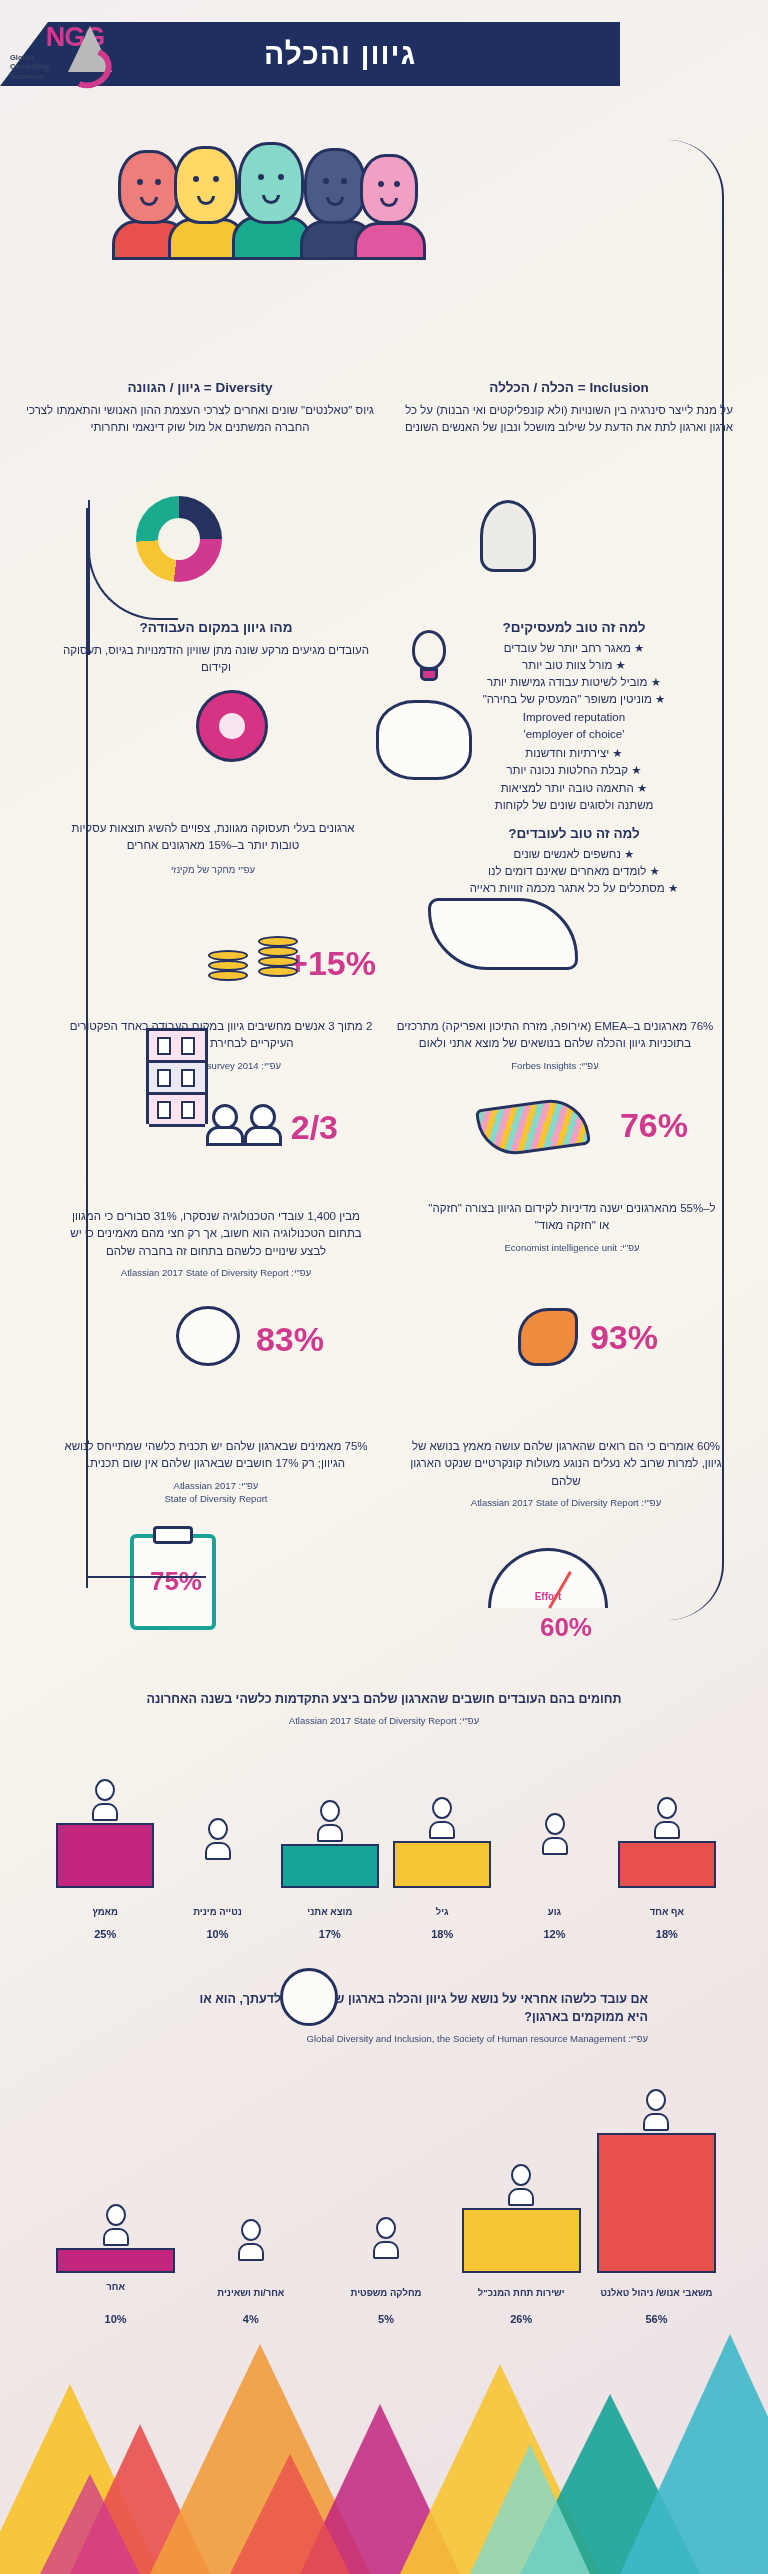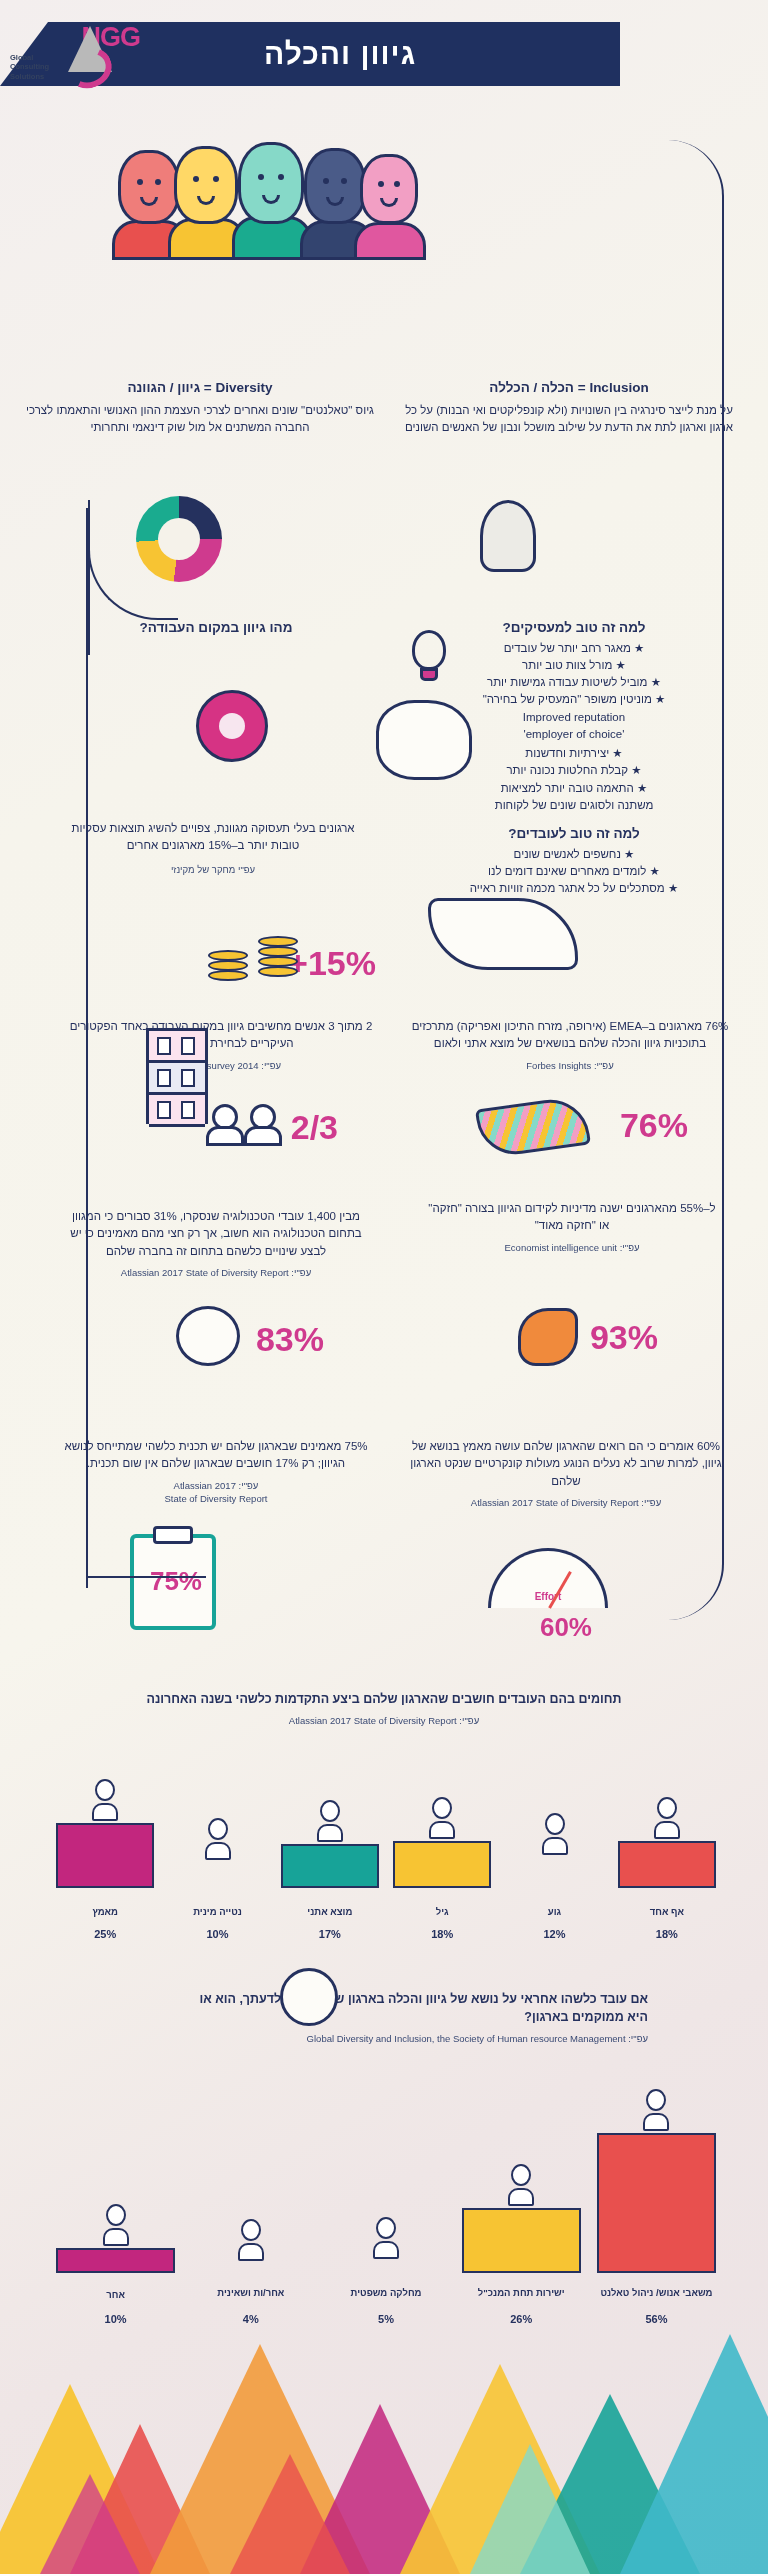--- a/index.html
+++ b/index.html
@@ -17,21 +17,21 @@
     position:absolute; top:22px; left:0; width:620px; height:64px;
     background:#1f3060;
     clip-path:polygon(48px 0, 620px 0, 620px 64px, 0 64px);
     display:flex; align-items:center; justify-content:center;
   }
   .header-title {
     color:#ffffff; font-size:30px; font-weight:bold; letter-spacing:1px;
     padding-left:60px;
   }
   .logo-box { position:absolute; top:24px; left:10px; width:130px; height:74px; }
-  .logo-ngg { font-size:27px; font-weight:bold; color:#cf3a8e; letter-spacing:-1px; line-height:1; direction:ltr; text-align:right;}
+  .logo-ngg { font-size:27px; font-weight:bold; color:#cf3a8e; letter-spacing:-1px; line-height:1; direction:ltr; text-align:center;}
   .logo-sub { font-size:7.5px; font-weight:bold; color:#33415f; line-height:1.25; direction:ltr; text-align:left; margin-top:2px;}
   .logo-tri { position:absolute; top:2px; left:58px; width:0;height:0;
      border-left:22px solid transparent; border-right:22px solid transparent;
      border-bottom:46px solid #b9b9b9; }
   .logo-swoosh { position:absolute; top:24px; left:56px; width:46px; height:40px;
      border:6px solid #cf3a8e; border-radius:50%;
      border-top-color:transparent; border-left-color:transparent; transform:rotate(-20deg); }
 
   
   .sec { position:absolute; }
@@ -193,20 +193,21 @@
 
 <div class="spine" style="top:505px; left:88px; width:70px; height:150px; border-right:none; border-top:none; border-bottom:none; border-radius:0;"></div>
 <div class="spine" style="top:500px; left:88px; width:90px; height:120px; border-top:none; border-right:none; border-radius:0 0 0 70px;"></div>
 
 <div class="donut" style="top:496px; left:136px;"></div>
 
 <div class="sec" style="top:500px; right:232px; width:56px; height:72px; border:3px solid #25315e; border-radius:50% 50% 14px 14px; background:#ecebe6;"></div>
 
 <div class="sec" style="top:618px; right:392px; width:320px;">
   <div class="ttl ctr">מהו גיוון במקום העבודה?</div>
+  <div class="bdy ctr" style="margin-top:4px;">העובדים מגיעים מרקע שונה מתן שוויון הזדמנויות בגיוס, תעסוקה וקידום</div>
 </div>
 <div class="pinkpie" style="top:690px; right:500px;"></div>
 
 <div class="sec" style="top:618px; right:38px; width:312px;">
   <div class="ttl ctr">למה זה טוב למעסיקים?</div>
   <div class="bdy ctr" style="margin-top:2px;">
     <div><span>★ </span><span>מאגר רחב יותר של עובדים</span></div>
     <div><span>★ </span><span>מורל צוות טוב יותר</span></div>
     <div><span>★ </span><span>מוביל לשיטות עבודה גמישות יותר</span></div>
     <div><span>★ </span><span>מוניטין משופר "המעסיק של בחירה"</span></div>
@@ -269,21 +270,21 @@
     </div>
 </div>
 <div class="bignum lg" style="top:1108px; right:430px;">2/3</div>
 <div>
   <div class="sec" style="top:1104px; right:530px; width:26px;height:26px;border:3px solid #25315e;border-radius:50%;background:#fff;"></div>
   <div class="sec" style="top:1126px; right:524px; width:38px;height:20px;border:3px solid #25315e;border-radius:12px 12px 0 0;background:#fff;"></div>
   <div class="sec" style="top:1104px; right:492px; width:26px;height:26px;border:3px solid #25315e;border-radius:50%;background:#fff;"></div>
   <div class="sec" style="top:1126px; right:486px; width:38px;height:20px;border:3px solid #25315e;border-radius:12px 12px 0 0;background:#fff;"></div>
 </div>
 
-<div class="sec" style="top:1018px; right:38px; width:320px;">
+<div class="sec" style="top:1018px; right:53px; width:320px;">
   <div class="bdy ctr">76% מארגונים ב–EMEA (אירופה, מזרח התיכון ואפריקה) מתרכזים בתוכניות גיוון והכלה שלהם בנושאים של מוצא אתני ולאום</div>
   <div class="src ctr" style="margin-top:6px;">עפ"י: Forbes Insights</div>
 </div>
 <div class="bignum lg" style="top:1106px; right:80px;">76%</div>
 <div class="sec" style="top:1102px; right:180px; width:110px;height:50px;
    background:repeating-linear-gradient(115deg,#86d9c8 0 6px,#f29fc4 6px 12px,#f7c433 12px 18px);
    border:3px solid #25315e; border-radius:6px 40px 6px 40px; transform:rotate(-8deg);"></div>
 
 <div class="sec" style="top:1208px; right:392px; width:320px;">
   <div class="bdy ctr">מבין 1,400 עובדי הטכנולוגיה שנסקרו, 31% סבורים כי המגוון בתחום הטכנולוגיה הוא חשוב, אך רק חצי מהם מאמינים כי יש לבצע שינויים כלשהם בתחום זה בחברה שלהם</div>
@@ -424,21 +425,21 @@
     </div>
     <div class="bar-lbl" style="position: absolute; right: 405.6px; width: 119.2px; bottom: 26px;">אחר/ות ושאינית</div>
     <div class="bar-val" style="position: absolute; right: 405.6px; width: 119.2px; bottom: 0px;">4%</div>
     <div class="bar-col" style="right: 540.8px; width: 119.2px; height: 210px; bottom: 52px;">
       <div class="bar" style="height: 25px; background: rgb(194, 38, 126);"></div>
       <div class="fig" style="bottom: 27px; left: 50%; transform: translateX(-50%);">
         <span class="fig-h"></span>
         <span class="fig-b"></span>
       </div>
     </div>
-    <div class="bar-lbl" style="position: absolute; right: 540.8px; width: 119.2px; bottom: 24px;">אחר</div>
+    <div class="bar-lbl" style="position: absolute; right: 540.8px; width: 119.2px; bottom: 32px;">אחר</div>
     <div class="bar-val" style="position: absolute; right: 540.8px; width: 119.2px; bottom: 0px;">10%</div>
   </div>
 
 <div class="tri-wrap">
   <div class="tri" style="left:-20px; bottom:0;  border-left:90px solid transparent; border-right:90px solid transparent; border-bottom:190px solid #f7c433; opacity:.95;"></div>
   <div class="tri" style="left:70px;  bottom:0;  border-left:70px solid transparent; border-right:70px solid transparent; border-bottom:150px solid #e8504e; opacity:.9;"></div>
   <div class="tri" style="left:150px; bottom:0;  border-left:110px solid transparent; border-right:110px solid transparent; border-bottom:230px solid #f29b3c; opacity:.9;"></div>
   <div class="tri" style="left:300px; bottom:0;  border-left:80px solid transparent; border-right:80px solid transparent; border-bottom:170px solid #c2267e; opacity:.85;"></div>
   <div class="tri" style="left:400px; bottom:0;  border-left:100px solid transparent; border-right:100px solid transparent; border-bottom:210px solid #f7c433; opacity:.9;"></div>
   <div class="tri" style="left:520px; bottom:0;  border-left:90px solid transparent; border-right:90px solid transparent; border-bottom:180px solid #17a398; opacity:.9;"></div>

